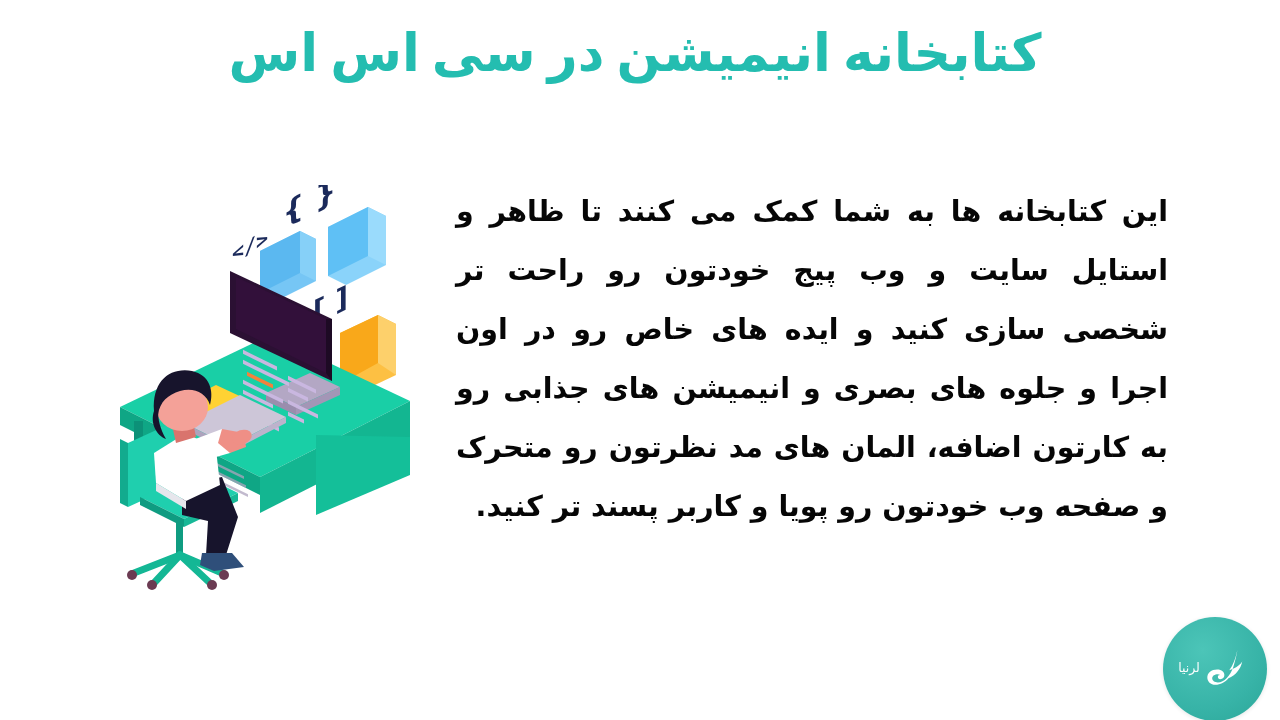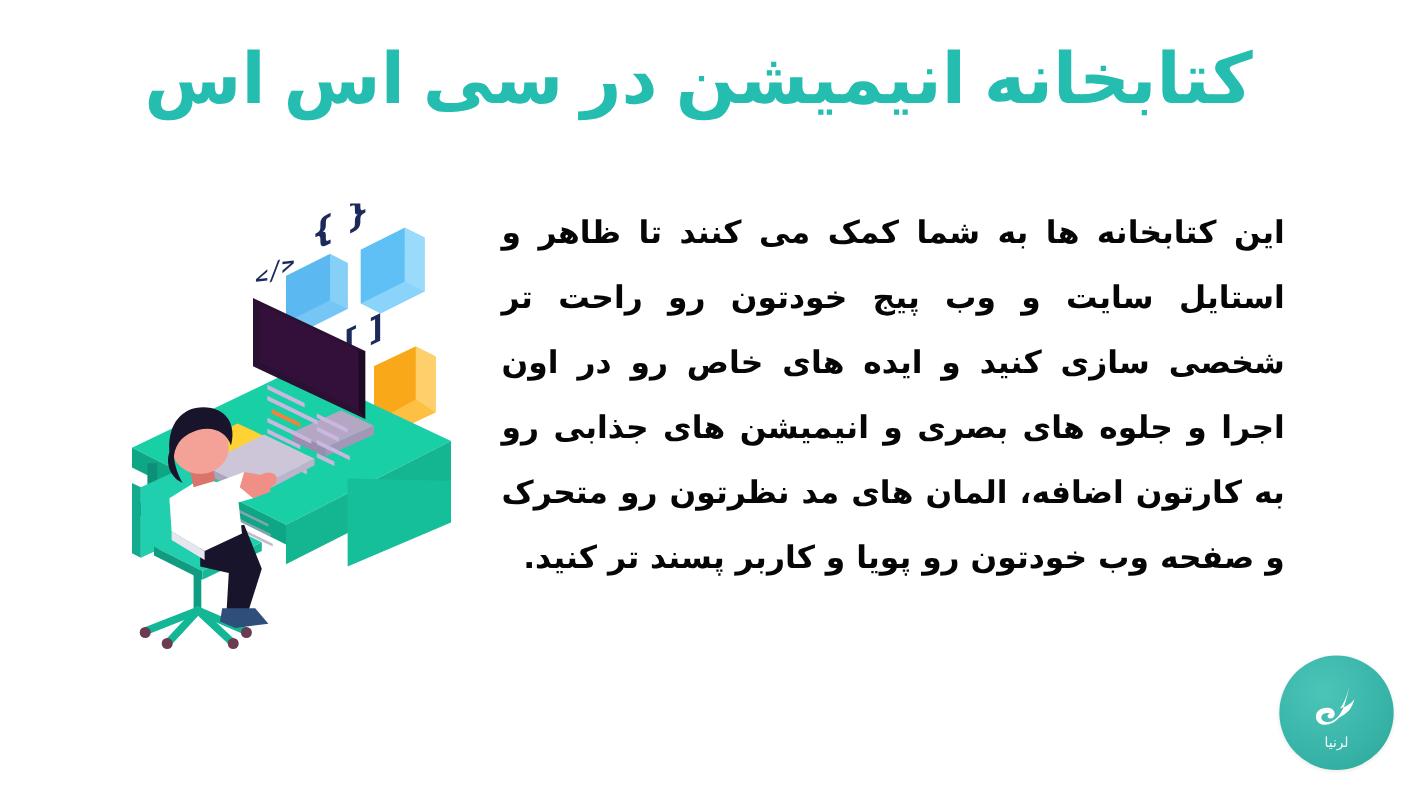--- a/index.html
+++ b/index.html
@@ -25,26 +25,26 @@
   
   .title-wrap {
     position: absolute;
     top: 30px;
     left: 0;
     right: 0;
     padding: 0 120px 0 110px;
     text-align: center;
   }
   .title {
-    margin: 14px;
+    margin: 0;
     direction: rtl;
     color: #24bdb0;
     font-family: "DejaVu Sans", "Liberation Sans", sans-serif;
     font-weight: 700;
-    font-size: 64px;
+    font-size: 52px;
     line-height: 0.92;
     letter-spacing: -1px;
     white-space: normal;
     word-spacing: -6px;
   }
 
   
   .body-col {
     position: absolute;
     top: 182px;
@@ -60,27 +60,27 @@
     line-height: 59px;
     text-align: justify;
     text-align-last: right;
     font-weight: 700;
   }
 
   
   .logo {
     position: absolute;
     left: 1163px;
-    top: 596px;
+    top: 617px;
     width: 104px;
     height: 104px;
     border-radius: 50%;
     background: radial-gradient(circle at 38% 32%, #4cc5b8 0%, #37b3a7 62%, #2ba698 100%);
     display: flex;
-    flex-direction: column;
+    flex-direction: row;
     align-items: center;
     justify-content: center;
     box-shadow: 0 1px 4px rgba(0,0,0,0.10);
   }
   .logo-mark {
     width: 52px;
     height: 52px;
     margin-top: 4px;
   }
   .logo-word {

